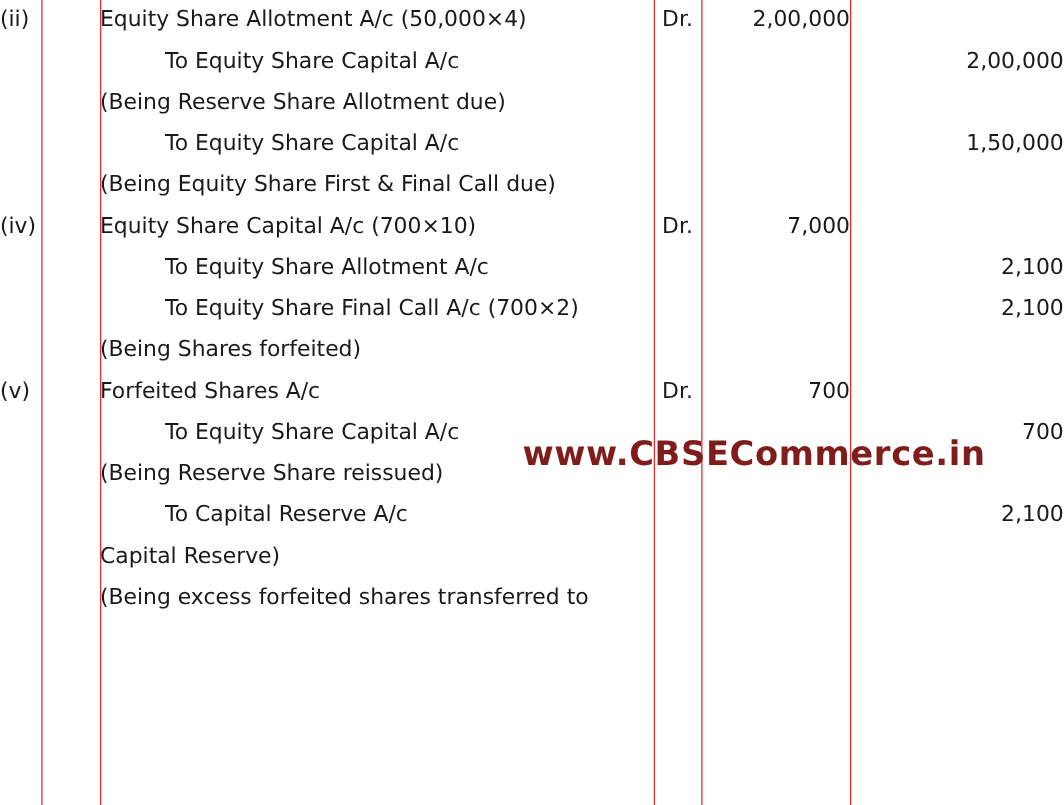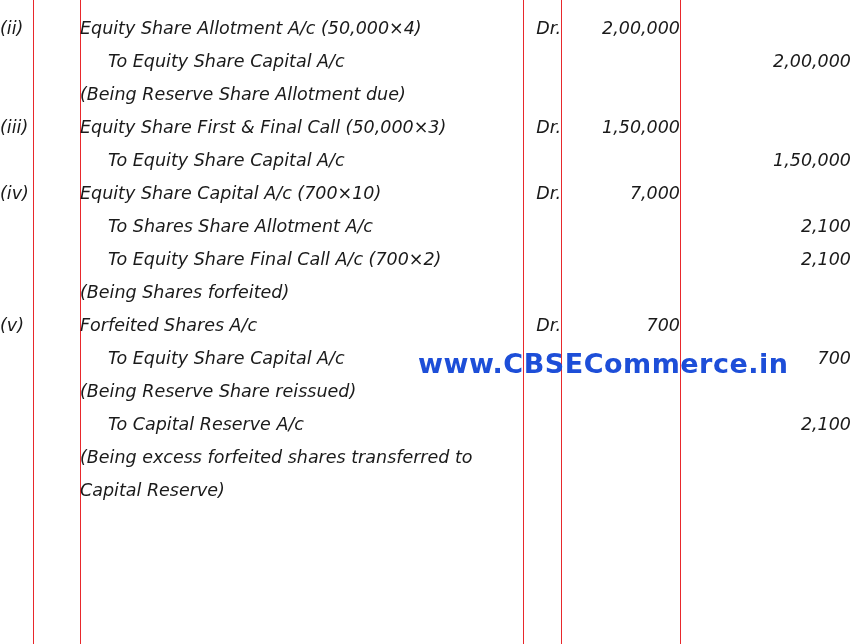--- a/index.html
+++ b/index.html
@@ -34,25 +34,24 @@
   }
   .vrule.v0 { left: 33px; }
   .vrule.v1 { left: 80px; }
   .vrule.v2 { left: 523px; }
   .vrule.v3 { left: 561px; }
   .vrule.v4 { left: 680px; }
 
   table.journal {
     position: absolute;
     left: 0;
-    top: 12px;
+    top: 0;
     width: 851px;
     border-collapse: collapse;
     table-layout: fixed;
-    font-style: italic;
   }
   table.journal td {
     vertical-align: top;
     padding: 0;
     border: none;
   }
 
   .col-sn   { width: 80px; }
   .col-part { width: 443px; }
   .col-dr   { width: 38px; }
@@ -70,44 +69,44 @@
     white-space: nowrap;
   }
   .sn {
     padding-left: 33px;
     font-size: 17.5px;
   }
   .part {
     padding-left: 10px;
   }
   .part.indent {
-    padding-left: 28px;
+    padding-left: 52px;
   }
   .drcr {
-    text-align: right;
+    text-align: center;
     padding-left: 0px;
   }
   .amt {
     text-align: right;
     padding-right: 16px;
   }
   .amt2 {
     text-align: right;
     padding-right: 18px;
   }
 
   
   #watermark {
     position: absolute;
     left: 418px;
     top: 348px;
     font-size: 27px;
     font-family: "DejaVu Sans", sans-serif;
     font-weight: bold;
-    color: #1d4ed8;
+    color: #7f1d1d;
     letter-spacing: 0.5px;
     white-space: nowrap;
     pointer-events: none;
   }
 </style>
 </head>
 <body>
 
 <div id="ledger">
 
@@ -141,43 +140,43 @@
           <td class="line amt2">2,00,000</td>
         </tr>
         <tr class="line entry-sep">
           <td class="line sn"></td>
           <td class="line part">(Being Reserve Share Allotment due)</td>
           <td class="line drcr"></td>
           <td class="line amt"></td>
           <td class="line amt2"></td>
         </tr>
         <tr class="line">
-          <td class="line sn">(iii)</td>
-          <td class="line part">Equity Share First &amp; Final Call (50,000×3)</td>
-          <td class="line drcr">Dr.</td>
-          <td class="line amt">1,50,000</td>
-          <td class="line amt2"></td>
-        </tr>
-        <tr class="line">
           <td class="line sn"></td>
           <td class="line part indent">To Equity Share Capital A/c</td>
           <td class="line drcr"></td>
           <td class="line amt"></td>
           <td class="line amt2">1,50,000</td>
+        </tr>
+        <tr class="line entry-sep">
+          <td class="line sn"></td>
+          <td class="line part">(Being Equity Share First &amp; Final Call due)</td>
+          <td class="line drcr"></td>
+          <td class="line amt"></td>
+          <td class="line amt2"></td>
         </tr>
         <tr class="line">
           <td class="line sn">(iv)</td>
           <td class="line part">Equity Share Capital A/c (700×10)</td>
           <td class="line drcr">Dr.</td>
           <td class="line amt">7,000</td>
           <td class="line amt2"></td>
         </tr>
         <tr class="line">
           <td class="line sn"></td>
-          <td class="line part indent">To Shares Share Allotment A/c</td>
+          <td class="line part indent">To Equity Share Allotment A/c</td>
           <td class="line drcr"></td>
           <td class="line amt"></td>
           <td class="line amt2">2,100</td>
         </tr>
         <tr class="line">
           <td class="line sn"></td>
           <td class="line part indent">To Equity Share Final Call A/c (700×2)</td>
           <td class="line drcr"></td>
           <td class="line amt"></td>
           <td class="line amt2">2,100</td>
@@ -212,28 +211,28 @@
         </tr>
         <tr class="line">
           <td class="line sn"></td>
           <td class="line part indent">To Capital Reserve A/c</td>
           <td class="line drcr"></td>
           <td class="line amt"></td>
           <td class="line amt2">2,100</td>
         </tr>
         <tr class="line">
           <td class="line sn"></td>
+          <td class="line part">Capital Reserve)</td>
+          <td class="line drcr"></td>
+          <td class="line amt"></td>
+          <td class="line amt2"></td>
+        </tr>
+        <tr class="line">
+          <td class="line sn"></td>
           <td class="line part">(Being excess forfeited shares transferred to</td>
-          <td class="line drcr"></td>
-          <td class="line amt"></td>
-          <td class="line amt2"></td>
-        </tr>
-        <tr class="line">
-          <td class="line sn"></td>
-          <td class="line part">Capital Reserve)</td>
           <td class="line drcr"></td>
           <td class="line amt"></td>
           <td class="line amt2"></td>
         </tr>
       </tbody>
   </table>
 
   <div id="watermark">www.CBSECommerce.in</div>
 </div>
 

